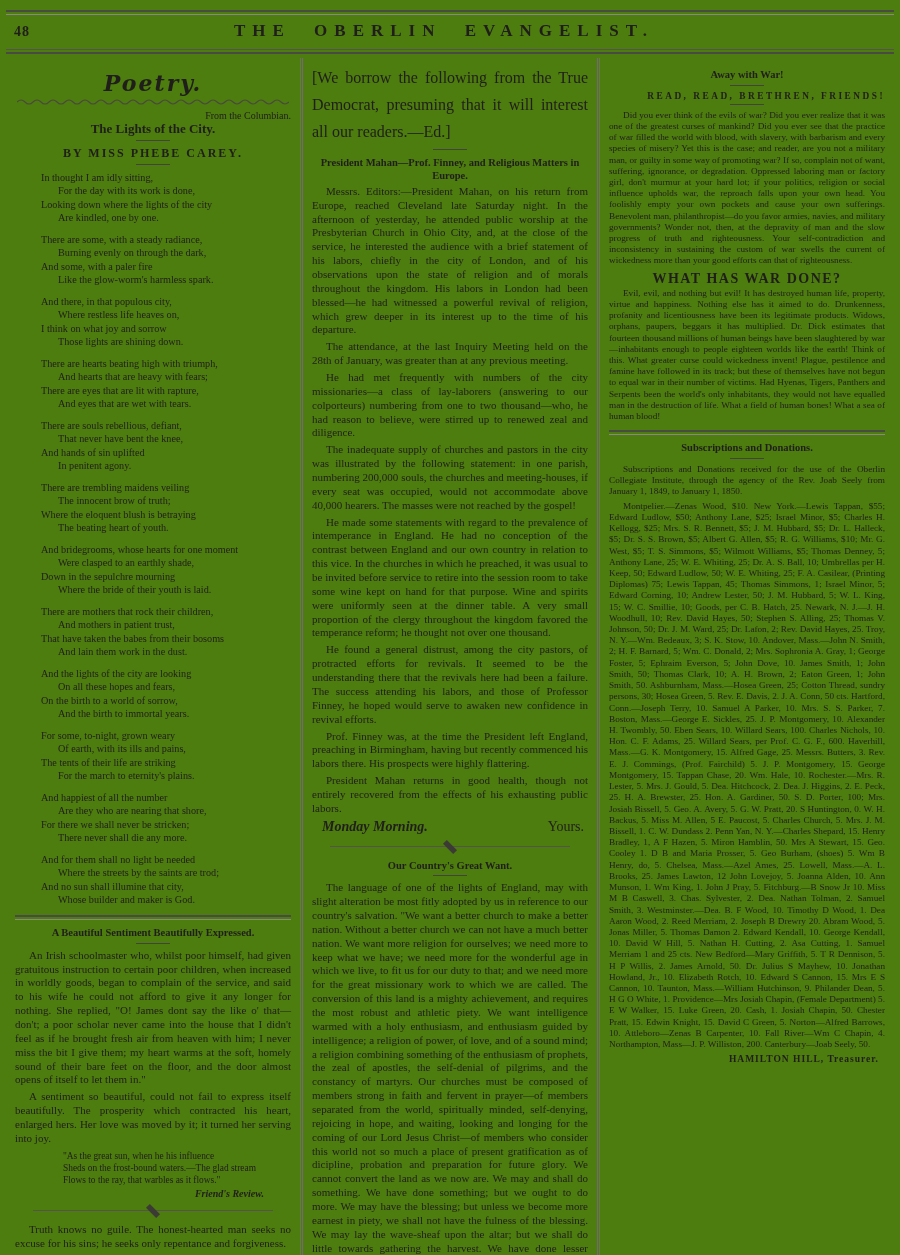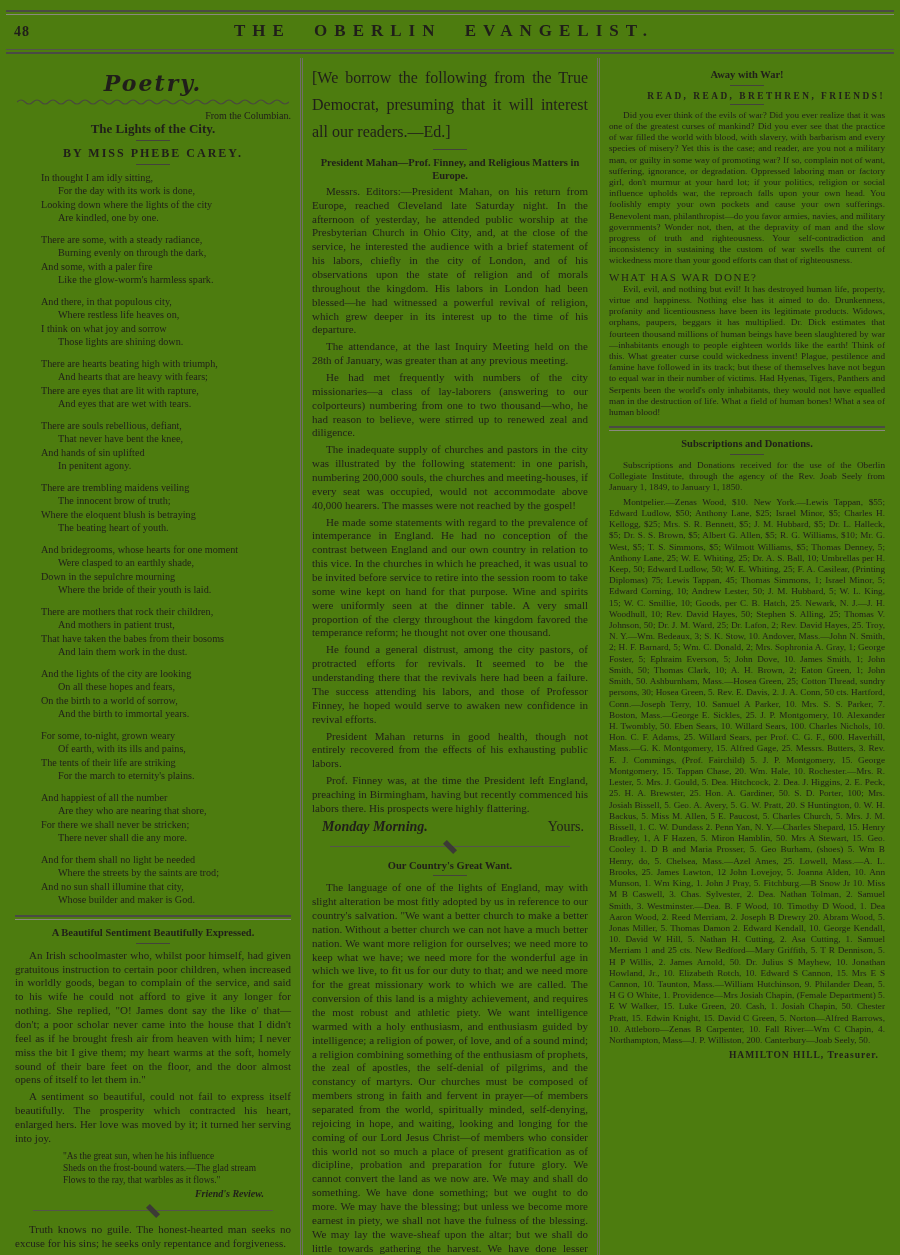--- a/index.html
+++ b/index.html
@@ -39,21 +39,21 @@
   .stanza .pline:nth-child(even) { margin-left:17px; }
   .quote { margin:4px 0 2px 48px; }
   .qline { font-size:9.4px; line-height:1.3; }
   .attribution { text-align:right; font-style:italic; font-weight:bold; font-size:10px; margin:2px 27px 0 0; }
   
   .editor-note { font-size:16px; line-height:1.7; text-align:justify; margin:2px 0 0 0; }
   .sig-row { display:flex; justify-content:space-between; font-size:14px; margin:1px 4px 2px 10px; }
   .dateline { font-style:italic; font-weight:bold; }
   
   .subhead { text-align:right; font-size:9.3px; font-weight:bold; letter-spacing:2.5px; margin:2px 0; }
-  .subhead2 { text-align:left; font-size:11px; font-weight:normal; letter-spacing:1.5px; margin:4px 0 1px 0; }
+  .subhead2 { text-align:center; font-size:14px; font-weight:bold; letter-spacing:1.5px; margin:4px 0 1px 0; }
   .small { font-size:9px; line-height:1.22; }
   .entries { font-size:8.6px; line-height:1.2; }
   .treasurer { text-align:right; font-size:9.5px; font-weight:bold; letter-spacing:1px; margin:4px 6px 0 0; }
   .col-right .body-text, .col-right .para { font-size:9.2px; line-height:1.22; }
 </style>
 </head>
 <body>
 
 <div class="page">
   <div class="top-rule"></div>
@@ -174,22 +174,22 @@
       <p class="editor-note">[We borrow the following from the True Democrat, presuming that it will interest all our readers.—Ed.]</p>
       <div class="mini-rule"></div>
       <h3 class="article-head">President Mahan—Prof. Finney, and Religious Matters in Europe.</h3>
       <div>
           <p class="para">Messrs. Editors:—President Mahan, on his return from Europe, reached Cleveland late Saturday night.  In the afternoon of yesterday, he attended public worship at the Presbyterian Church in Ohio City, and, at the close of the service, he interested the audience with a brief statement of his labors, chiefly in the city of London, and of his observations upon the state of religion and of morals throughout the kingdom.  His labors in London had been blessed—he had witnessed a powerful revival of religion, which grew deeper in its interest up to the time of his departure.</p>
           <p class="para">The attendance, at the last Inquiry Meeting held on the 28th of January, was greater than at any previous meeting.</p>
           <p class="para">He had met frequently with numbers of the city missionaries—a class of lay-laborers (answering to our colporteurs) numbering from one to two thousand—who, he had reason to believe, were stirred up to renewed zeal and diligence.</p>
           <p class="para">The inadequate supply of churches and pastors in the city was illustrated by the following statement: in one parish, numbering 200,000 souls, the churches and meeting-houses, if every seat was occupied, would not accommodate above 40,000 hearers.  The masses were not reached by the gospel!</p>
           <p class="para">He made some statements with regard to the prevalence of intemperance in England.  He had no conception of the contrast between England and our own country in relation to this vice.  In the churches in which he preached, it was usual to be invited before service to retire into the session room to take some wine kept on hand for that purpose.  Wine and spirits were uniformly seen at the dinner table.  A very small proportion of the clergy throughout the kingdom favored the temperance reform; he thought not over one thousand.</p>
           <p class="para">He found a general distrust, among the city pastors, of protracted efforts for revivals.  It seemed to be the understanding there that the revivals here had been a failure.  The success attending his labors, and those of Professor Finney, he hoped would serve to awaken new confidence in revival efforts.</p>
+          <p class="para">Prof. Finney was, at the time the President left England, preaching in Birmingham, having but recently commenced his labors there.  His prospects were highly flattering.</p>
           <p class="para">President Mahan returns in good health, though not entirely recovered from the effects of his exhausting public labors.</p>
-          <p class="para">Prof. Finney was, at the time the President left England, preaching in Birmingham, having but recently commenced his labors there.  His prospects were highly flattering.</p>
         </div>
       <div class="sig-row">
         <span class="dateline">Monday Morning.</span>
         <span class="yours">Yours.</span>
       </div>
       <div class="orn-divider">
           <span class="diamond"></span>
         </div>
       <h3 class="article-head">Our Country's Great Want.</h3>
       <div class="mini-rule"></div>

